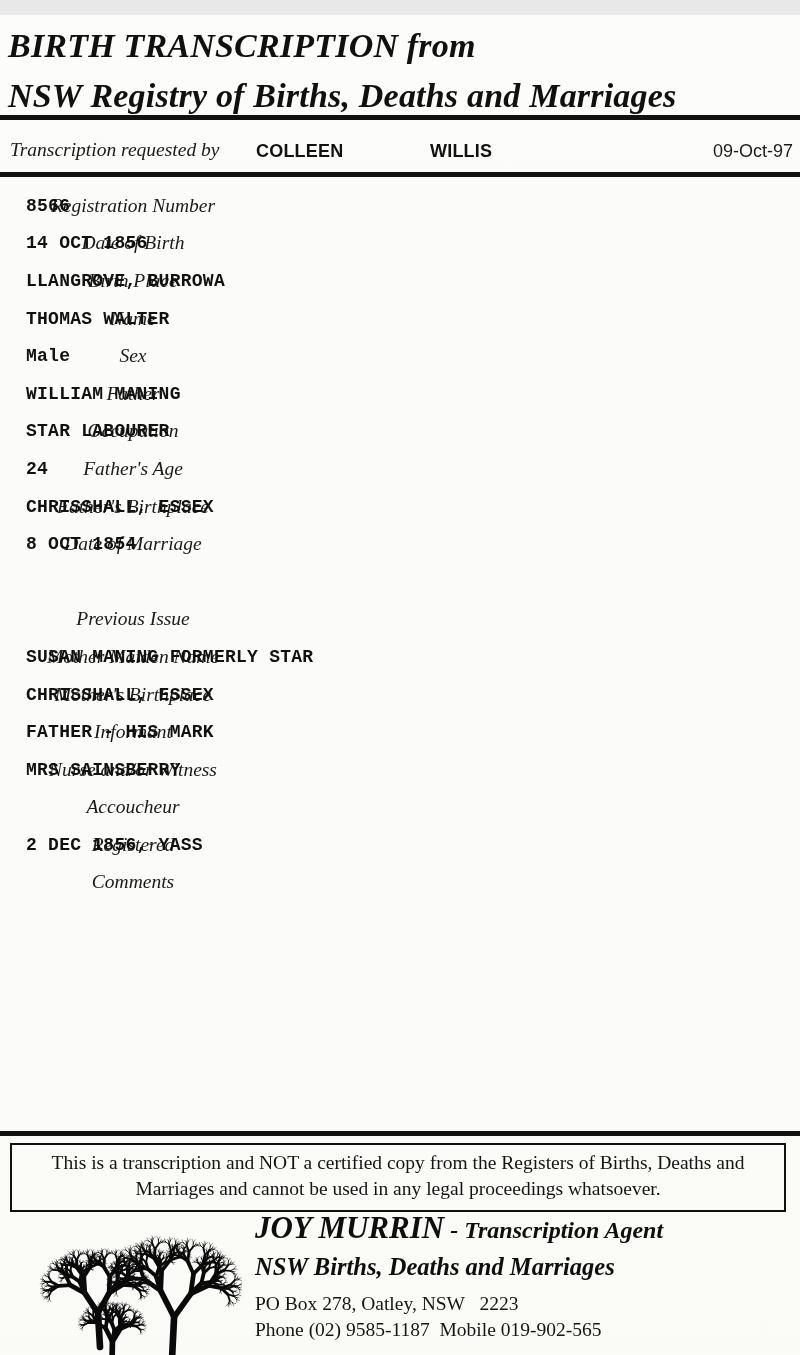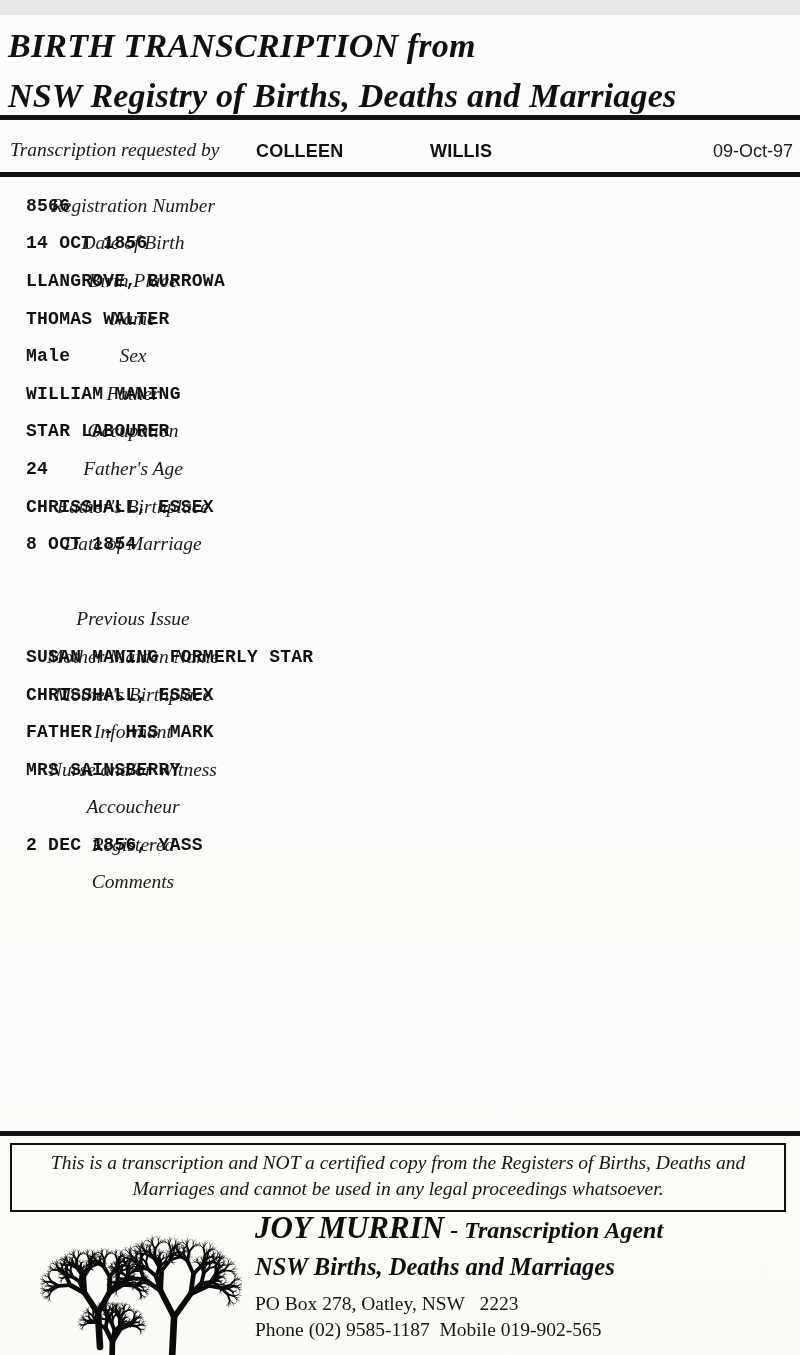--- a/index.html
+++ b/index.html
@@ -63,21 +63,21 @@
   }
 
   
   .disclaimer-box{
     position:absolute;left:10px;top:1128px;width:776px;
     border:2.5px solid #111;
     background:transparent;
     text-align:center;
     padding:5px 18px 8px 18px;
     box-sizing:border-box;
-    font-style:italic;font-size:19.5px;line-height:26px;color:#141414;
+    font-size:19.5px;line-height:26px;color:#141414;
   }
 
   
   .agent-block{position:absolute;left:255px;top:1196px;width:540px;}
   .agent-line1{
     font-weight:bold;font-style:italic;
     font-size:31px;line-height:34px;color:#0e0e0e;white-space:nowrap;
   }
   .agent-role{font-size:24px;}
   .agent-org{

